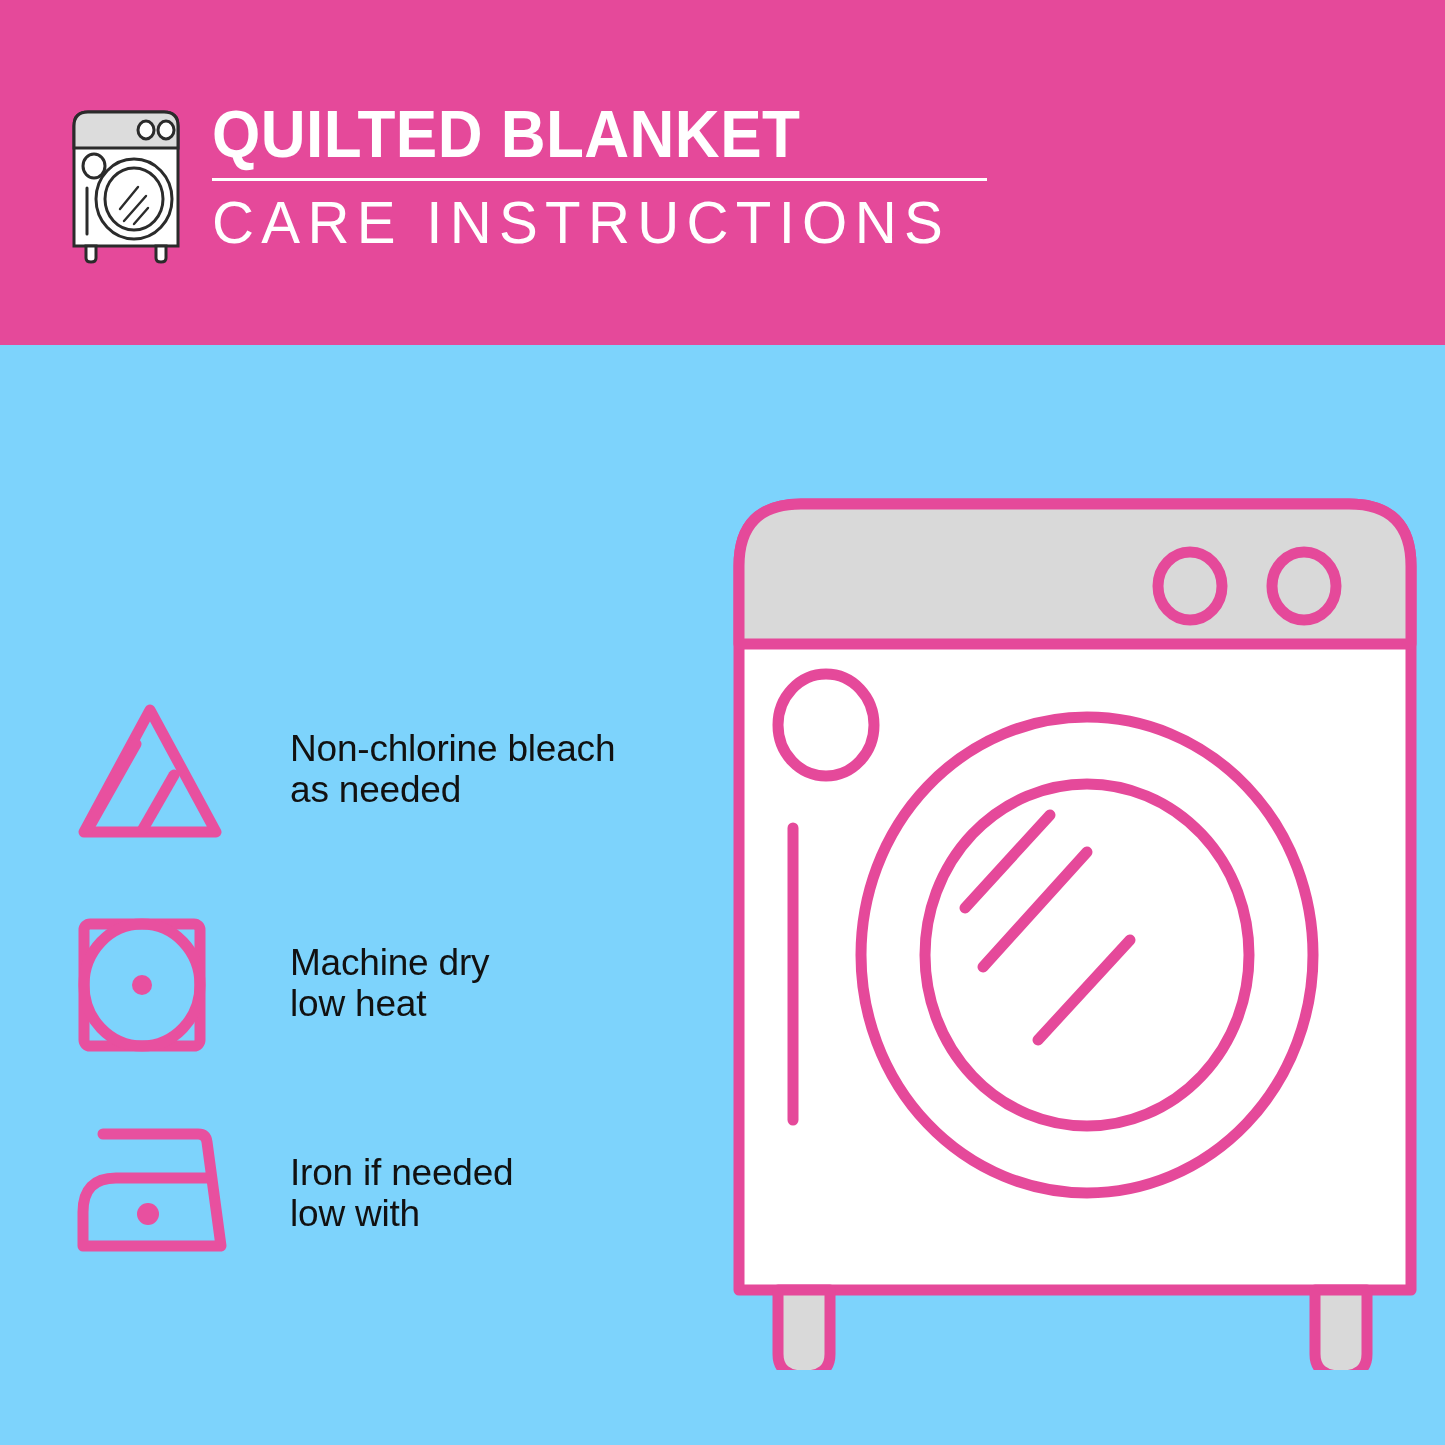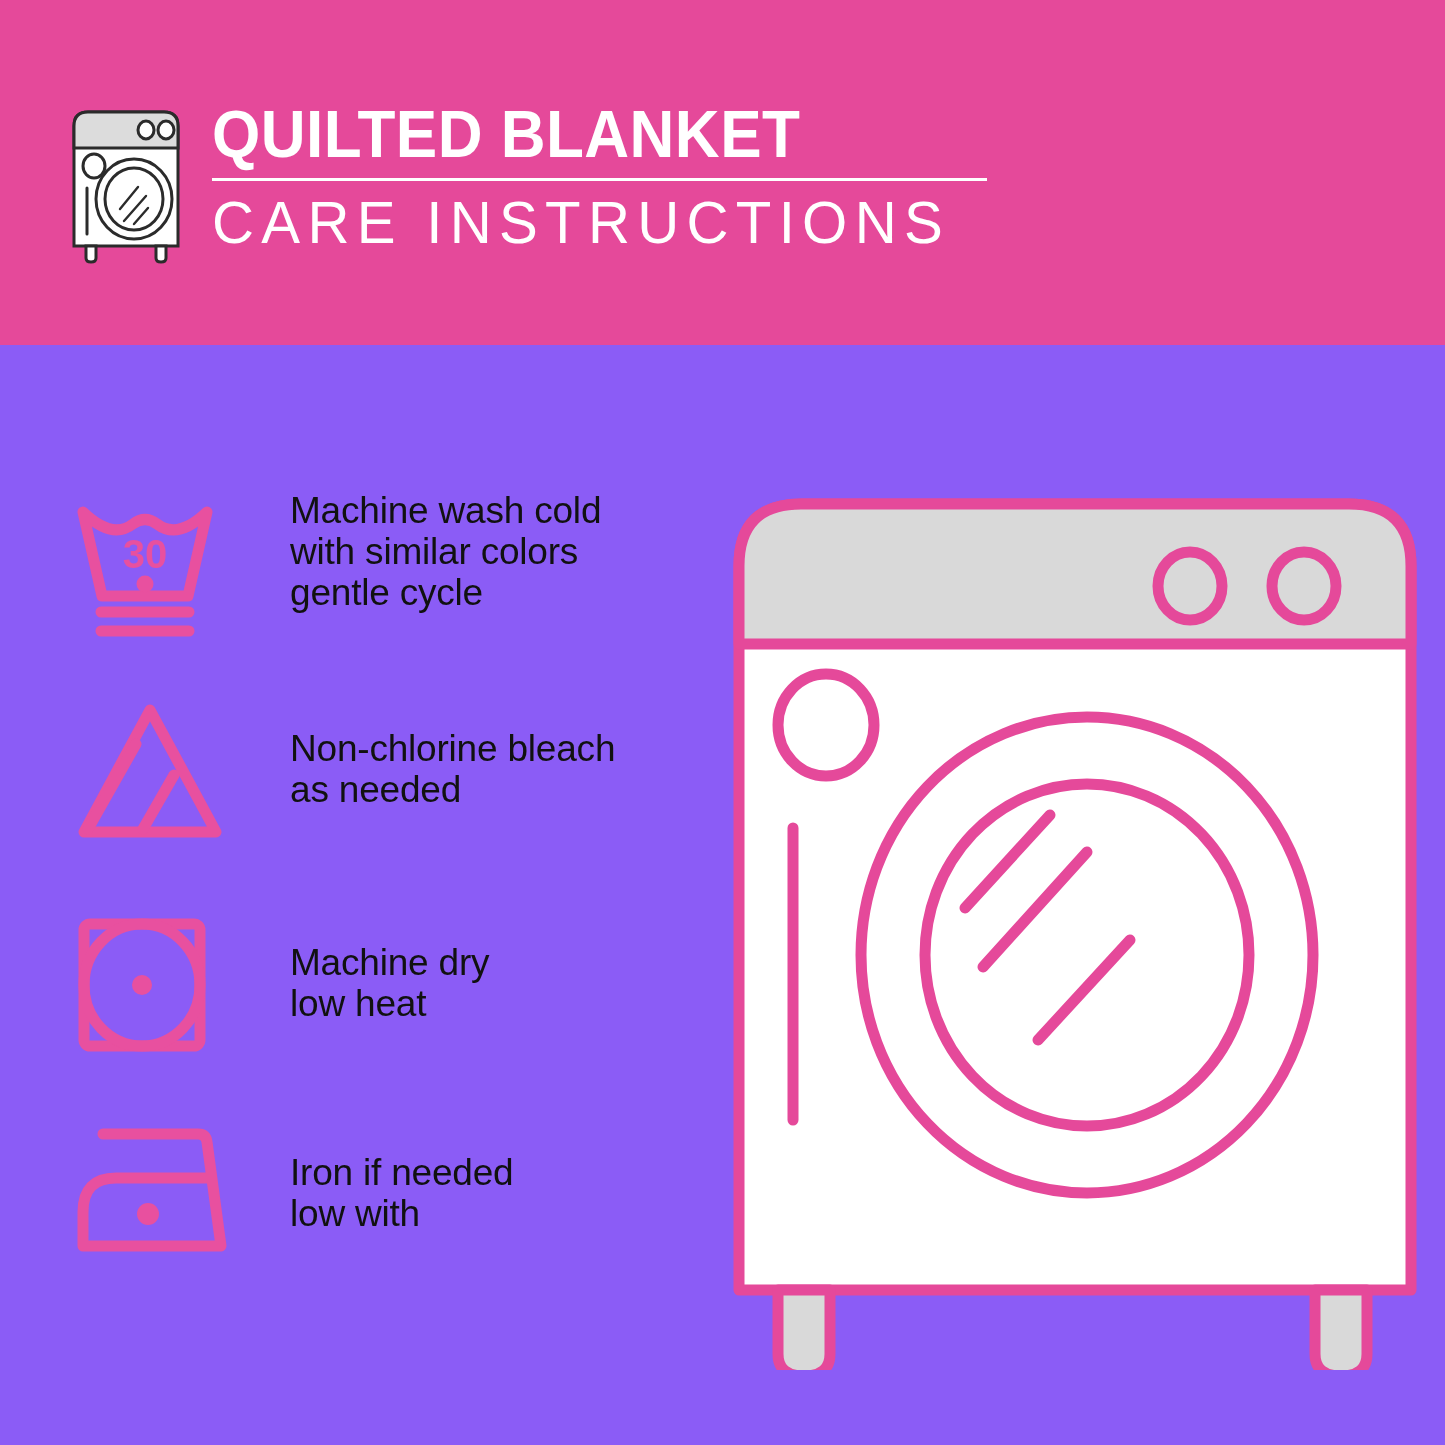--- a/index.html
+++ b/index.html
@@ -7,21 +7,21 @@
     padding: 0;
     background: #ffffff;
   }
   body {
     font-family: "Liberation Sans", sans-serif;
   }
   .page {
     position: relative;
     width: 1445px;
     height: 1445px;
-    background: #8b5cf6;
+    background: #7dd3fc;
     overflow: hidden;
   }
 
   
   .header-band {
     position: absolute;
     left: 0;
     top: 0;
     width: 1445px;
     height: 345px;
@@ -157,34 +157,20 @@
         <div class="title-rule"></div>
         <div class="title-sub">CARE INSTRUCTIONS</div>
       </div>
 
     </div>
   </div>
 
   <div class="care-list">
 
     <div class="care-row row-wash">
-      <div class="care-symbol">
-        <svg viewBox="0 0 150 150" width="150" height="150" aria-hidden="true">
-          <g fill="none" stroke="#e8509f" stroke-width="11" stroke-linecap="round" stroke-linejoin="round">
-            <path d="M13 20 Q42 48 63 32 Q75 23 87 32 Q108 48 137 20 L118 104 L32 104 Z"></path>
-            <line x1="31" y1="120" x2="119" y2="120"></line>
-            <line x1="31" y1="139" x2="119" y2="139"></line>
-          </g>
-          <text x="75" y="76" font-family="'Liberation Sans', sans-serif" font-size="40" font-weight="bold" fill="#e8509f" text-anchor="middle">30</text>
-          <circle cx="75" cy="92" r="8.5" fill="#e8509f"></circle>
-        </svg>
-      </div>
-      <div class="care-label" style="white-space: pre-line;">Machine wash cold
-with similar colors
-gentle cycle</div>
     </div>
 
     <div class="care-row row-bleach">
       <div class="care-symbol">
         <svg viewBox="0 0 160 150" width="160" height="150" aria-hidden="true">
           <g fill="none" stroke="#e8509f" stroke-width="11" stroke-linecap="round" stroke-linejoin="round">
             <path d="M80 14 L146 136 L14 136 Z"></path>
             <line x1="66" y1="48" x2="18" y2="133"></line>
             <line x1="104" y1="79" x2="73" y2="133"></line>
           </g>

